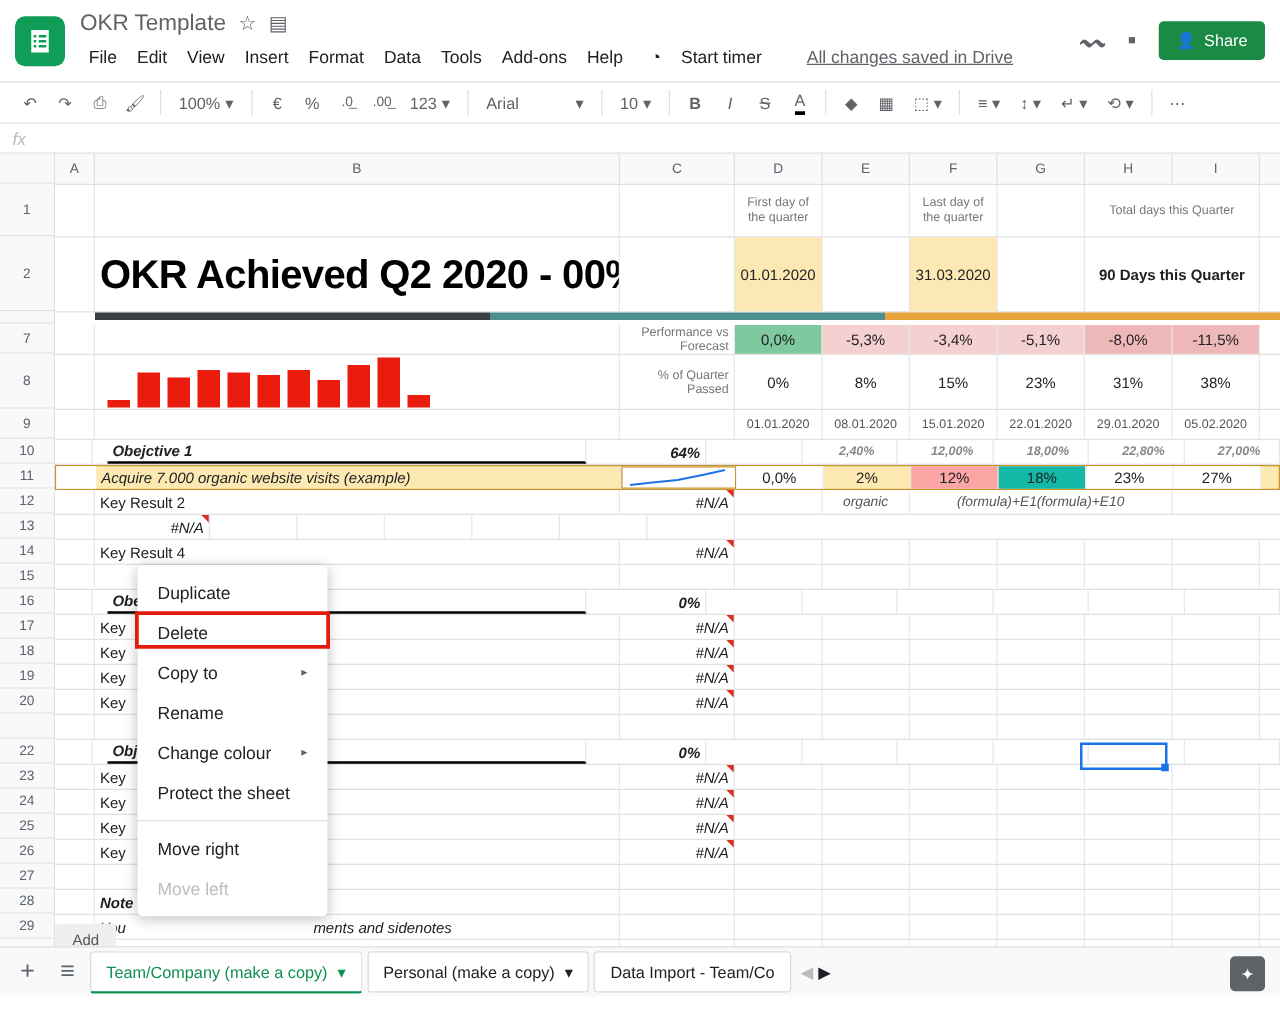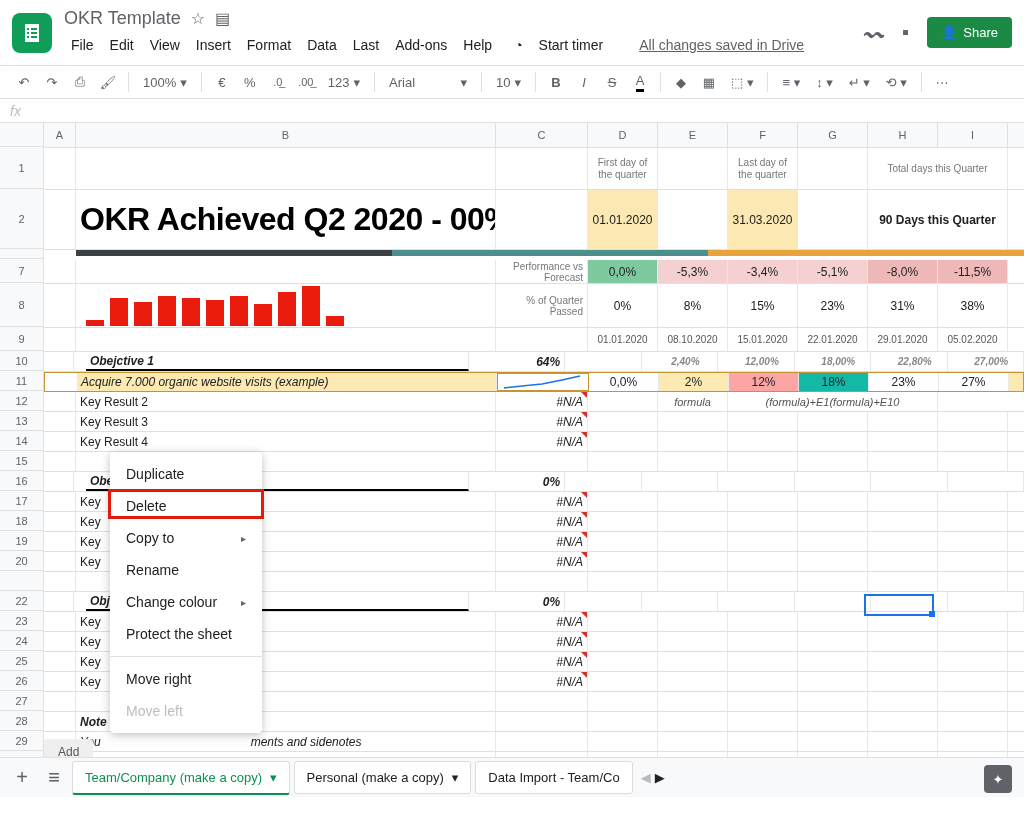--- a/index.html
+++ b/index.html
@@ -123,21 +123,21 @@
       <span class="title-icon">☆</span>
       <span class="title-icon">▤</span>
     </div>
     <div class="menubar">
       <span>File</span>
       <span>Edit</span>
       <span>View</span>
       <span>Insert</span>
       <span>Format</span>
       <span>Data</span>
-      <span>Last</span>
+      <span>Tools</span>
       <span>Add-ons</span>
       <span>Help</span>
       <span style="margin-left:6px;">◔</span>
       <span>Start timer</span>
       <span class="saved">All changes saved in Drive</span>
     </div>
   </div>
   <div class="header-actions">
     <span style="font-size:20px;color:#5f6368;">〰</span>
     <span style="font-size:20px;color:#5f6368;">▪</span>
@@ -312,21 +312,21 @@
       <div class="cell col-g center">23%</div>
       <div class="cell col-h center">31%</div>
       <div class="cell col-i center">38%</div>
     </div>
 
     <div class="row row-dates">
       <div class="cell col-a"></div>
       <div class="cell col-b"></div>
       <div class="cell col-c"></div>
       <div class="cell col-d date-small">01.01.2020</div>
-      <div class="cell col-e date-small">08.10.2020</div>
+      <div class="cell col-e date-small">08.01.2020</div>
       <div class="cell col-f date-small">15.01.2020</div>
       <div class="cell col-g date-small">22.01.2020</div>
       <div class="cell col-h date-small">29.01.2020</div>
       <div class="cell col-i date-small">05.02.2020</div>
     </div>
 
     <div class="row obj-row">
       <div class="cell col-a"></div>
       <div class="cell col-b">Obejctive 1</div>
       <div class="cell col-c right" style="font-style:italic">64%</div>
@@ -352,26 +352,25 @@
       <div class="cell col-g center" style="background:#14b8a6">18%</div>
       <div class="cell col-h center" style="background:#fff">23%</div>
       <div class="cell col-i center" style="background:#fff">27%</div>
     </div>
 
     <div class="row kr-row">
       <div class="cell col-a"></div>
       <div class="cell col-b">Key Result 2</div>
       <div class="cell col-c na">#N/A</div>
       <div class="cell col-d"></div>
-      <div class="cell col-e formula-text">formula</div>
+      <div class="cell col-e formula-text">organic</div>
       <div class="cell formula-text" style="width:210px">(formula)+E1(formula)+E10</div>
     </div>
     <div class="row kr-row">
       <div class="cell col-a"></div>
-        <div class="cell col-b">Key Result 3</div>
       <div class="cell col-c na">#N/A</div>
       <div class="cell col-d"></div>
         <div class="cell col-e"></div>
         <div class="cell col-f"></div>
         <div class="cell col-g"></div>
         <div class="cell col-h"></div>
         <div class="cell col-i"></div>
     </div>
     <div class="row kr-row">
       <div class="cell col-a"></div>

